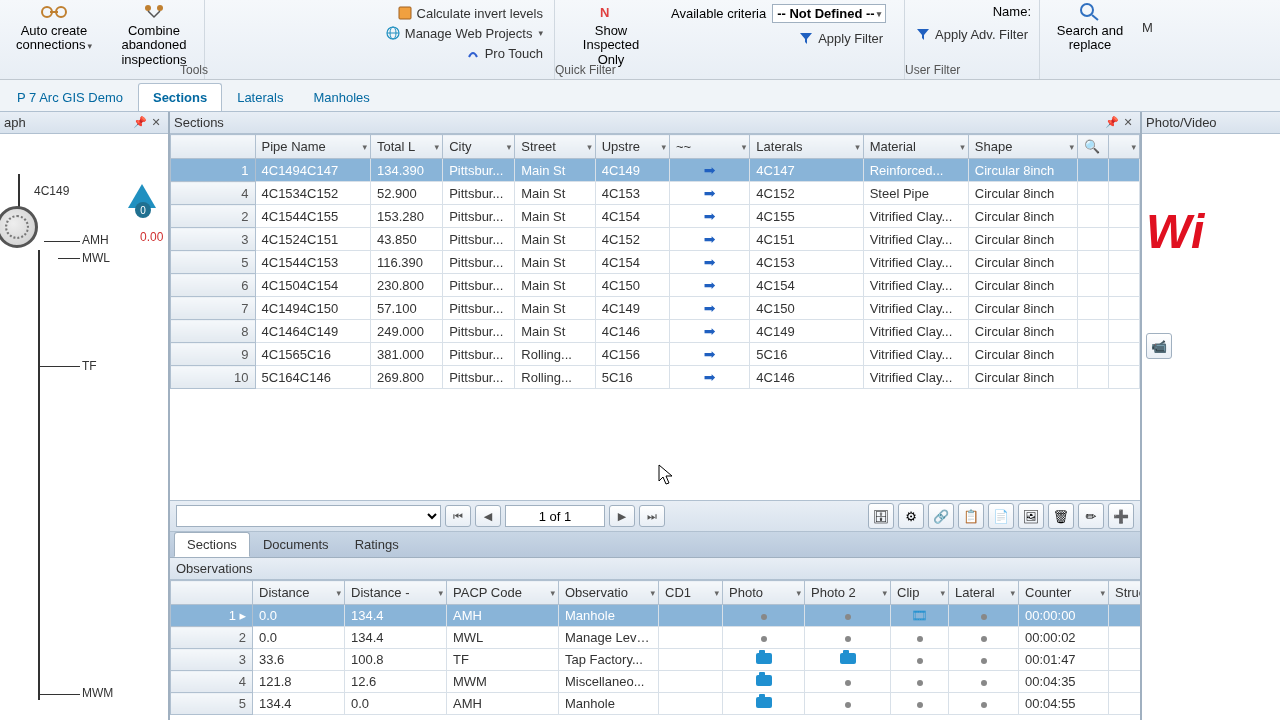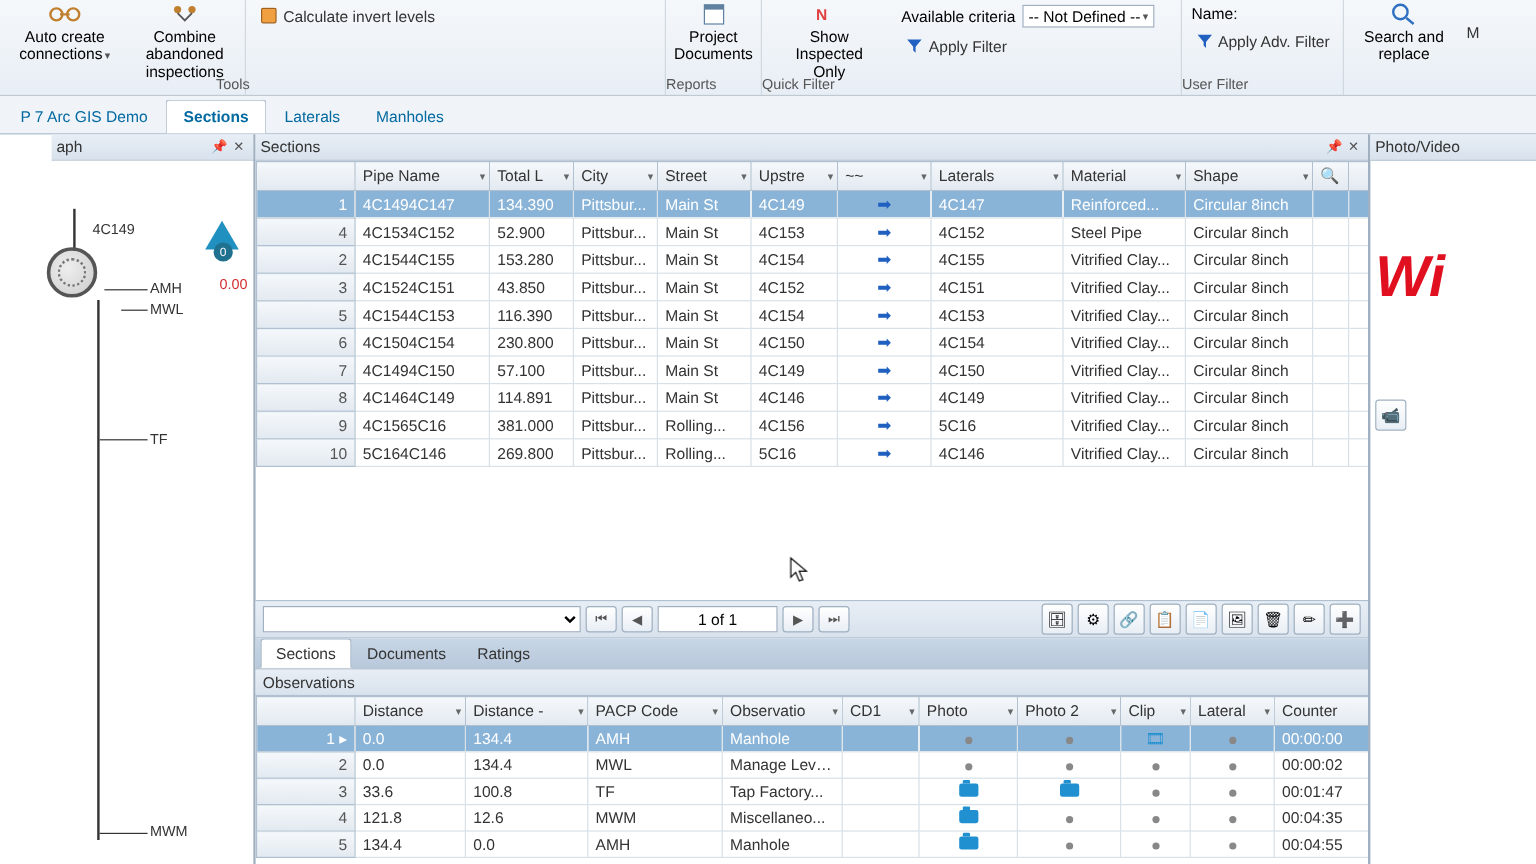--- a/index.html
+++ b/index.html
@@ -3,34 +3,34 @@
 <meta charset="utf-8">
 <style>
 * { box-sizing: border-box; margin: 0; padding: 0; font-family: 'Segoe UI', Tahoma, sans-serif; font-size: 13px; }
 body { background: #fff; overflow: hidden; width: 1280px; height: 720px; position: relative; }
 
 
 .ribbon { height: 80px; background: linear-gradient(#f5f8fb, #e8eef5); border-bottom: 1px solid #c0c8d0; display: flex; }
 .ribbon-group { padding: 2px 8px; border-right: 1px solid #d0d8e0; display: flex; flex-direction: column; position: relative; }
 .ribbon-group-label { position: absolute; bottom: 2px; left: 0; right: 0; text-align: left; color: #555; font-size: 12px; }
 .ribbon-items { display: flex; gap: 12px; flex: 1; }
-.ribbon-col { display: flex; flex-direction: column; gap: 2px; padding-top: 2px; }
+.ribbon-col { display: flex; flex-direction: column; gap: 2px; padding-top: 2px; align-items: flex-end; }
 .ribbon-item { display: flex; align-items: center; gap: 4px; color: #333; white-space: nowrap; cursor: pointer; padding: 1px 3px; }
 .ribbon-big { display: flex; flex-direction: column; align-items: center; justify-content: flex-start; gap: 2px; padding: 0 8px; text-align: center; }
 .ribbon-big .icon-box { width: 32px; height: 20px; }
 .icon-box { width: 16px; height: 16px; display: inline-flex; align-items: center; justify-content: center; }
 .dropdown-arrow::after { content: '▾'; font-size: 9px; margin-left: 2px; color: #555; }
 
 
 .tabs-row { height: 32px; background: #f0f4f8; border-bottom: 1px solid #b0c0d0; display: flex; align-items: flex-end; padding-left: 2px; }
 .doc-tab { padding: 6px 14px; color: #0369a1; cursor: pointer; border: 1px solid transparent; border-bottom: none; }
 .doc-tab.active { font-weight: bold; border-color: #b0c0d0; background: #fff; border-radius: 3px 3px 0 0; }
 
 
-.main { display: flex; height: calc(720px - 80px - 32px); padding-left: 43px; }
+.main { display: flex; height: calc(720px - 80px - 32px); }
 .left-pane { width: 170px; border-right: 2px solid #a0b0c0; display: flex; flex-direction: column; }
 .center-pane { flex: 1; display: flex; flex-direction: column; min-width: 0; }
 .right-pane { width: 140px; border-left: 2px solid #a0b0c0; }
 
 
 .pane-header { height: 22px; background: linear-gradient(#e8eef5, #d8e2ed); border-bottom: 1px solid #b0c0d0; display: flex; align-items: center; padding: 0 4px; color: #333; }
 .pane-header-title { flex: 1; }
 .pane-header-btn { width: 16px; height: 16px; display: flex; align-items: center; justify-content: center; color: #555; cursor: pointer; font-size: 11px; }
 
 
@@ -66,21 +66,21 @@
 .sub-tab.active { background: #fff; border-color: #a0b0c0; border-bottom-color: #fff; border-radius: 3px 3px 0 0; }
 
 
 .obs-header { height: 22px; background: linear-gradient(#e8eef5, #d8e2ed); border-bottom: 1px solid #b0c0d0; padding: 3px 6px; color: #333; }
 .obs-container { flex: 0 0 140px; overflow: auto; }
 
 .camera-icon { display: inline-block; width: 16px; height: 11px; background: #2090d0; border-radius: 2px; position: relative; }
 .camera-icon::before { content: ''; position: absolute; top: -3px; left: 3px; width: 6px; height: 3px; background: #2090d0; border-radius: 1px 1px 0 0; }
 .dot-icon { display:inline-block; width:6px;height:6px;background:#888;border-radius:50%; }
 
-.combo { border: 1px solid #a0b0c0; padding: 1px 4px; background: #fff; display: inline-flex; align-items: center; min-width: 100px; }
+.combo { border: 1px solid #a0b0c0; padding: 1px 4px; background: #fff; display: inline-flex; align-items: center; min-width: 100px; font-weight: bold; }
 
 
 .photo-content { padding: 70px 4px; font-size: 48px; font-weight: bold; color: #e01020; font-style: italic; overflow: hidden; }
 .photo-btn { margin: 4px; }
 
 
 svg { display: block; }
 </style>
 </head>
 <body>
@@ -115,32 +115,40 @@
     <div class="ribbon-col">
       <div class="ribbon-item">
         <span class="icon-box">
             <svg width="14" height="14">
               <rect x="1" y="1" width="12" height="12" rx="1" fill="#f0a040" stroke="#a06020"></rect>
             </svg>
           </span>
         <span>Calculate invert levels</span>
       </div>
     </div>
-  </div>
-  <div class="ribbon-group" style="width:80px">
-    <div class="ribbon-big">
-      <span class="icon-box">
-          <svg width="24" height="20">
-            <rect x="4" y="2" width="16" height="16" fill="#fff" stroke="#6080a0"></rect>
-            <rect x="4" y="2" width="16" height="4" fill="#6080a0"></rect>
-          </svg>
-        </span>
-      <span style="max-width:70px;white-space:normal;line-height:1.1">Project Documents</span>
-    </div>
-    <div class="ribbon-group-label">Reports</div>
+    <div class="ribbon-col">
+      <div class="ribbon-item dropdown-arrow">
+        <span class="icon-box">
+            <svg width="14" height="14">
+              <circle cx="7" cy="7" r="6" fill="none" stroke="#2090c0" stroke-width="1.2"></circle>
+              <ellipse cx="7" cy="7" rx="3" ry="6" fill="none" stroke="#2090c0" stroke-width="1"></ellipse>
+              <line x1="1" y1="7" x2="13" y2="7" stroke="#2090c0"></line>
+            </svg>
+          </span>
+        <span>Manage Web Projects</span>
+      </div>
+      <div class="ribbon-item">
+        <span class="icon-box">
+            <svg width="14" height="14">
+              <path d="M3 11 Q7 3 11 11" fill="none" stroke="#3060d0" stroke-width="2"></path>
+            </svg>
+          </span>
+        <span>Pro Touch</span>
+      </div>
+    </div>
   </div>
   <div class="ribbon-group" style="width:350px">
     <div class="ribbon-items">
       <div class="ribbon-big">
         <span class="icon-box">
             <svg width="26" height="18">
               <text x="2" y="14" font-size="14" fill="#e04040" font-weight="bold">N</text>
             </svg>
           </span>
         <span style="max-width:80px;white-space:normal;line-height:1.1">Show Inspected Only</span>
@@ -363,21 +371,21 @@
               <td style="text-align:center"><span class="dir-arrow">➡</span></td>
               <td>4C150</td>
               <td>Vitrified  Clay...</td>
               <td>Circular 8inch</td>
               <td></td>
               <td></td>
             </tr>
             <tr>
               <td class="row-num">8</td>
               <td>4C1464C149</td>
-              <td>114.891</td>
+              <td>249.000</td>
               <td>Pittsbur...</td>
               <td>Main St</td>
               <td>4C146</td>
               <td style="text-align:center"><span class="dir-arrow">➡</span></td>
               <td>4C149</td>
               <td>Vitrified  Clay...</td>
               <td>Circular 8inch</td>
               <td></td>
               <td></td>
             </tr>

